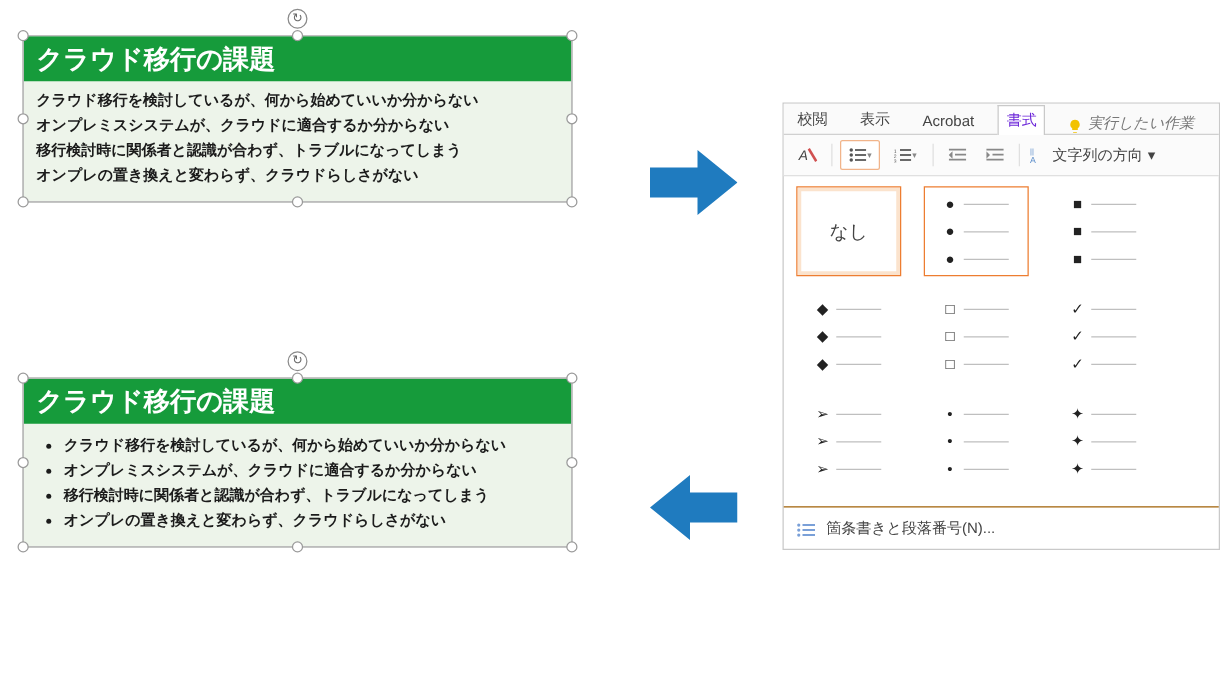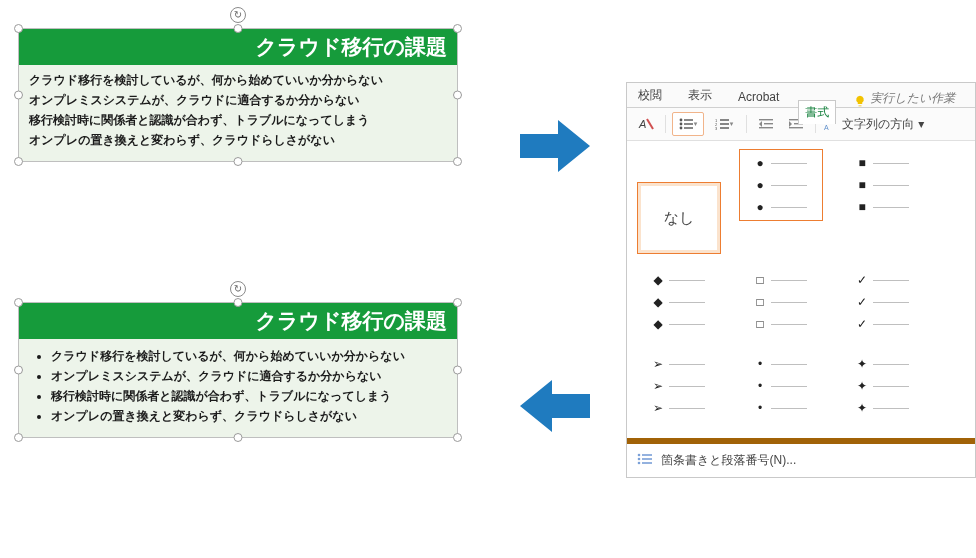--- a/index.html
+++ b/index.html
@@ -69,21 +69,20 @@
     transform: translate(-50%, -55%);
     font-size: 10px;
     color: #6a6a6a;
   }
   .title-bar {
     background: #169b3b;
     color: #fff;
     font-weight: bold;
     font-size: 21px;
     padding: 4px 10px;
-    text-align: right;
   }
   .body-text {
     padding: 6px 10px 10px 10px;
     font-size: 12px;
     font-weight: bold;
     color: #1b1b1b;
     line-height: 1.5;
   }
   .body-text ul {
     margin: 0;
@@ -125,23 +124,23 @@
   .ribbon-tab {
     padding: 3px 6px 3px 6px;
     color: #444;
     font-size: 12px;
     border: 1px solid transparent;
     border-bottom: none;
   }
   .ribbon-tab.active {
     background: #fff;
     border-color: #c9c9c9;
-    color: #15803d;
+    color: #6d28d9;
     position: relative;
-    top: 17px;
+    top: 1px;
   }
   .tell-me {
     display: flex;
     align-items: flex-end;
     gap: 4px;
     color: #777;
     margin-left: 6px;
     font-style: italic;
   }
   .bulb {
@@ -207,21 +206,20 @@
     height: 70px;
     border: 1px solid transparent;
     display: flex;
     align-items: center;
     justify-content: center;
     position: relative;
   }
   .gitem.selected {
     border-color: #ed7d31;
     box-shadow: 0 0 0 3px #fbe3cd inset;
-    margin-top: 33px;
   }
   .gitem.hover {
     border-color: #ed7d31;
     background: #fff;
   }
   .gitem .none-label {
     font-size: 15px;
     color: #444;
   }
   .preview {
@@ -252,24 +250,24 @@
     top: 8px;
     background: #fff;
     border: 1px solid #c9c9c9;
     padding: 2px 6px;
     font-size: 12px;
     color: #333;
     white-space: nowrap;
     box-shadow: 1px 1px 2px rgba(0,0,0,0.15);
   }
   .gallery-footer {
-    border-top: 6px solid #a16207;
+    border-top: 1px solid #a16207;
     padding: 8px 10px;
     display: flex;
-    align-items: flex-start;
+    align-items: flex-end;
     gap: 8px;
     font-size: 12px;
     color: #444;
   }
   .footer-icon {
     width: 16px; height: 14px;
     color: #7aa0d8;
   }
 </style>
 </head>

